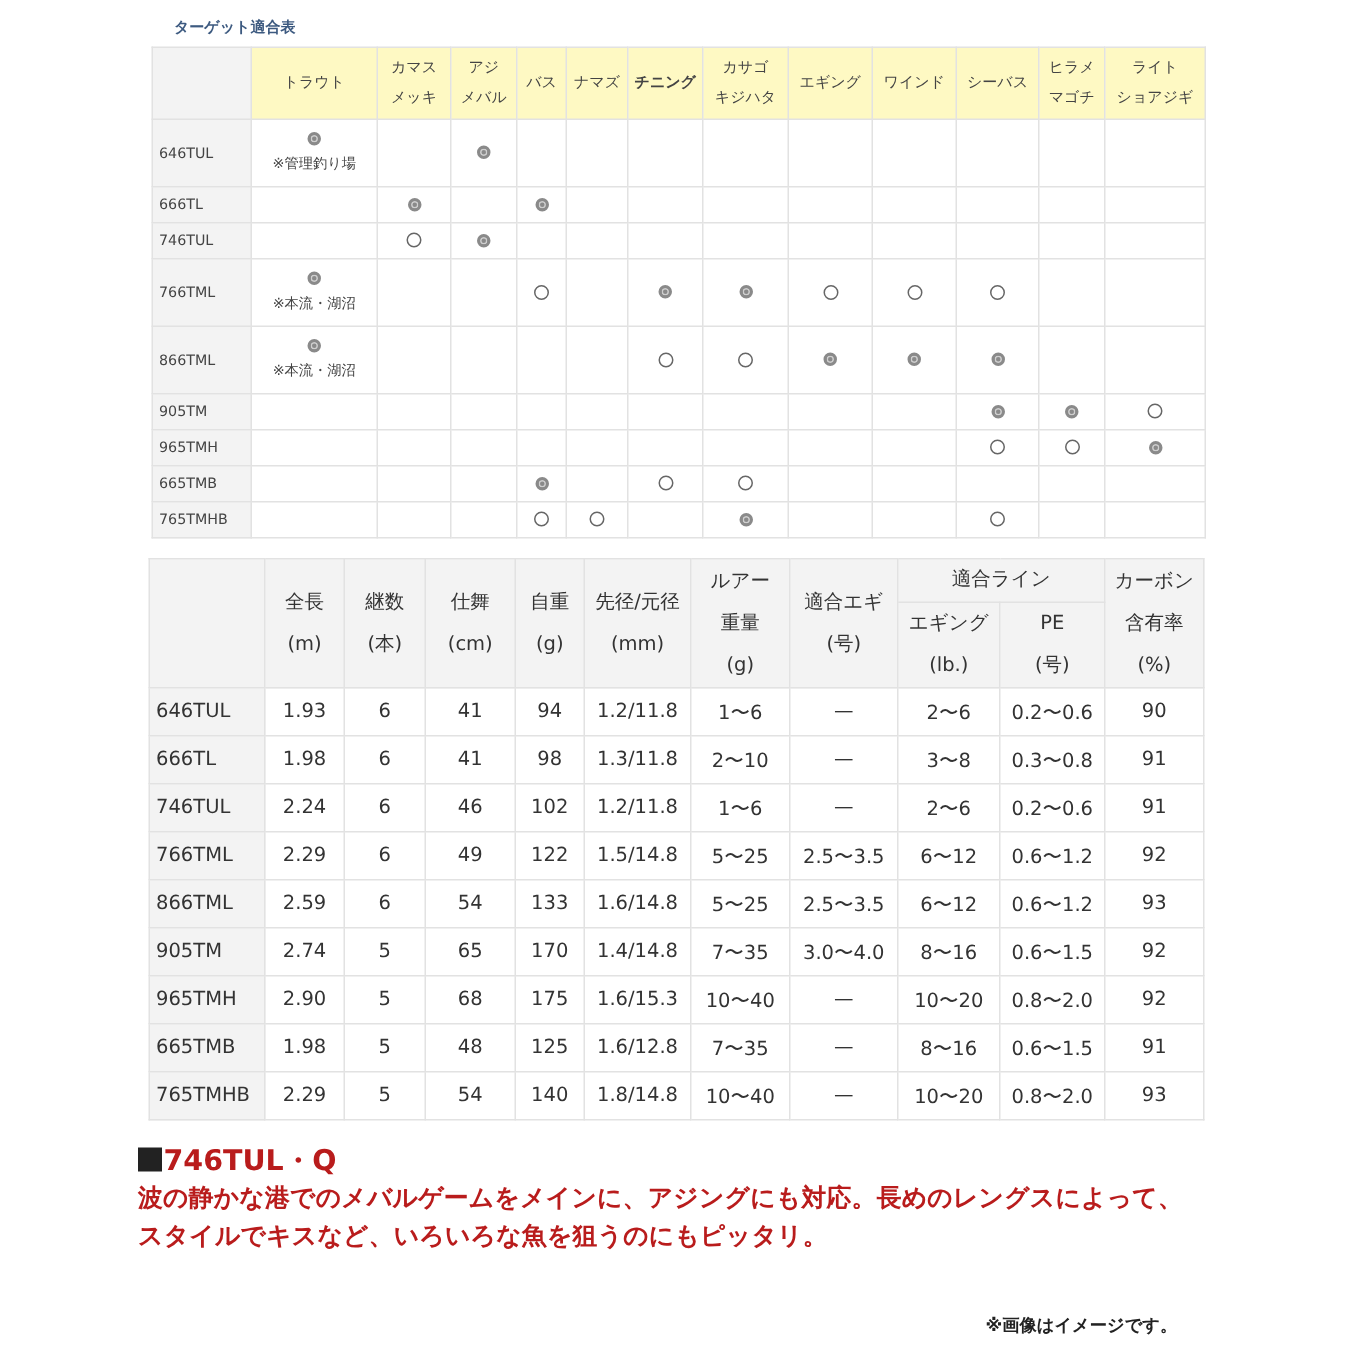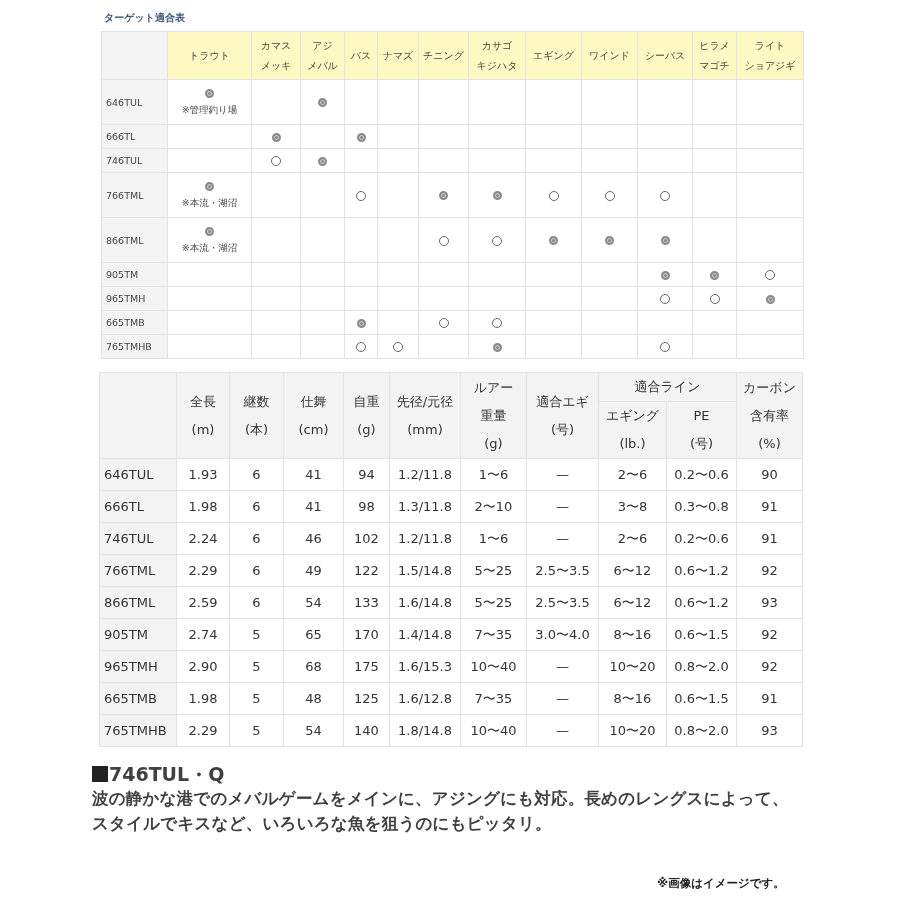--- a/index.html
+++ b/index.html
@@ -1,20 +1,20 @@
 <!DOCTYPE html>
 <html><head>
   <meta charset="utf-8">
   <style>
     * { box-sizing: border-box; margin: 0; padding: 0; }
     html, body { width: 900px; height: 900px; background: #ffffff; overflow: hidden; }
     body { font-family: "DejaVu Sans", sans-serif; color: #333333; position: relative; }
 
     .section-title {
-      position: absolute; left: 104px; top: 11px;
+      position: absolute; left: 116px; top: 11px;
       font-size: 10px; font-weight: bold; color: #3d5a80; letter-spacing: 0;
     }
 
     table { border-collapse: collapse; table-layout: fixed; }
 
     
     #target-table {
       position: absolute; left: 101px; top: 31px; width: 702px;
       font-size: 10px;
     }
@@ -45,21 +45,21 @@
       border: 1px solid #e2e2e2; text-align: center; vertical-align: middle;
       font-weight: normal; color: #333;
     }
     #spec-table thead th { background: #f3f3f3; font-size: 13px; line-height: 28px; }
     #spec-table thead th .u { display: block; }
     #spec-table td { height: 32px; }
     #spec-table td.model { background: #f3f3f3; text-align: left; padding-left: 4px; }
 
     .desc {
       position: absolute; left: 92px; top: 762px; width: 720px;
-      font-family: "DejaVu Sans", sans-serif; font-weight: bold; color: #404040;
+      font-family: "DejaVu Sans", sans-serif; font-weight: bold; color: #b91c1c;
     }
     .desc .heading { font-size: 19px; line-height: 24px; }
     .desc .heading .sq { display: inline-block; width: 16px; height: 16px; background: #222; margin-right: 1px; vertical-align: -1px; }
     .desc .body { font-size: 16.5px; line-height: 25px; letter-spacing: 0.2px; }
     .disclaimer {
       position: absolute; left: 657px; top: 876px; font-size: 11.5px; color: #222; font-weight: bold;
     }
   </style>
 </head>
 <body>
@@ -96,21 +96,21 @@
           <span style="display: block;">アジ</span>
           <span style="display: block;">メバル</span>
         </th>
         <th>
           <span style="display: block;">バス</span>
         </th>
         <th>
           <span style="display: block;">ナマズ</span>
         </th>
         <th>
-          <span style="display: block;">チニング</span>
+          <span style="display: block; font-weight: bold;">チニング</span>
         </th>
         <th>
           <span style="display: block;">カサゴ</span>
           <span style="display: block;">キジハタ</span>
         </th>
         <th>
           <span style="display: block;">エギング</span>
         </th>
         <th>
           <span style="display: block;">ワインド</span>

